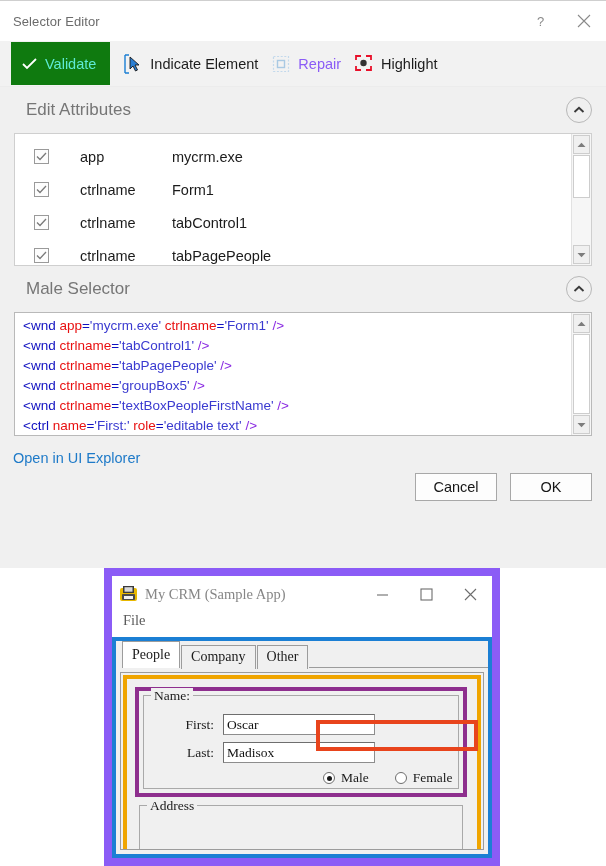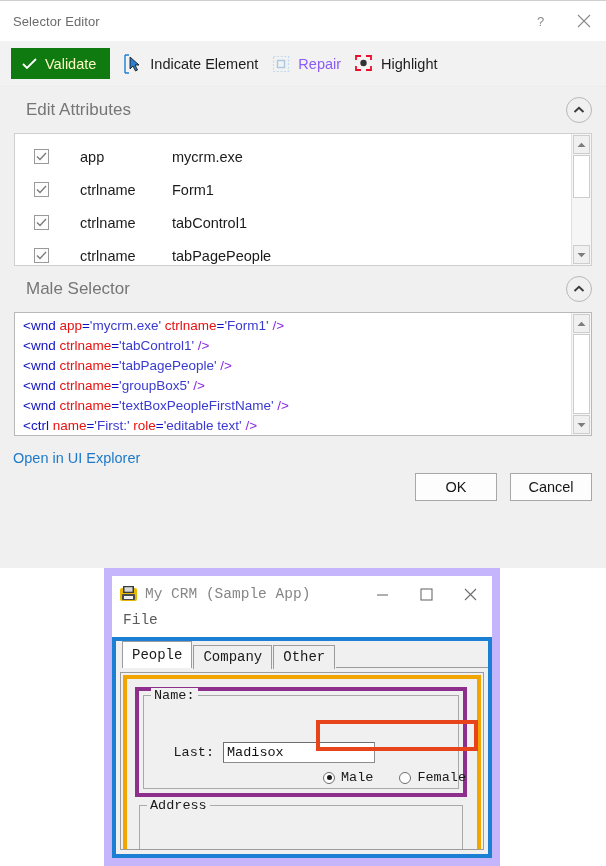--- a/index.html
+++ b/index.html
@@ -54,22 +54,22 @@
     height: 46px;
     background: #f2f2f2;
     border-bottom: 1px solid #ececec;
     display: flex;
     align-items: center;
     padding-left: 11px;
     box-sizing: border-box;
   }
   .validate-btn {
     background: #0f7a0f;
-    color: #fef9c3;
-    height: 31px;
+    color: #5eead4;
+    height: 43px;
     display: flex;
     align-items: center;
     padding: 0 14px 0 11px;
     font-size: 14.5px;
     cursor: pointer;
   }
   .validate-check {
     margin-right: 8px;
     display: flex;
     align-items: center;
@@ -239,24 +239,24 @@
     box-sizing: border-box;
   }
 
   
   #crm-window {
     position: absolute;
     left: 104px;
     top: 568px;
     width: 396px;
     height: 298px;
-    background: #c4b5fd;
+    background: #8b5cf6;
     padding: 8px;
     box-sizing: border-box;
-    font-family: Liberation Mono, monospace;
+    font-family: Liberation Serif, serif;
   }
   .crm-inner {
     background: #ffffff;
     width: 100%;
     height: 100%;
     box-sizing: border-box;
     position: relative;
     overflow: hidden;
   }
   .crm-title {
@@ -601,22 +601,22 @@
           </svg>
       </div>
     </div>
   </div>
 
   <div class="link-row">
     <span class="ui-link">Open in UI Explorer</span>
   </div>
 
   <div class="btn-row">
+    <div class="dlg-btn">Cancel</div>
     <div class="dlg-btn">OK</div>
-    <div class="dlg-btn">Cancel</div>
   </div>
 </div>
 
 <div id="crm-window">
   <div class="crm-inner">
 
     <div class="crm-title">
       <span class="crm-appicon">
         <svg width="20" height="18" viewBox="0 0 20 18">
           <rect x="1" y="3" width="17" height="13" rx="2" fill="#e8b800"></rect>
@@ -659,20 +659,24 @@
       </div>
 
       <div class="tabpage">
 
         <div class="hl-orange">
 
           <div class="hl-purple">
             <div class="gbox">
               <span class="gbox-label">Name:</span>
 
+              <div class="field-row" style="left:4px; top:18px;">
+                <span class="field-label">First:</span>
+                <span class="field-input">Oscar</span>
+              </div>
 
               <div class="field-row" style="left:4px; top:46px;">
                 <span class="field-label">Last:</span>
                 <span class="field-input">Madisox</span>
               </div>
 
               <div class="radio-row" style="left:179px; top:74px;">
                 <span class="radio">
                     <span class="dot"></span>
                   </span>

